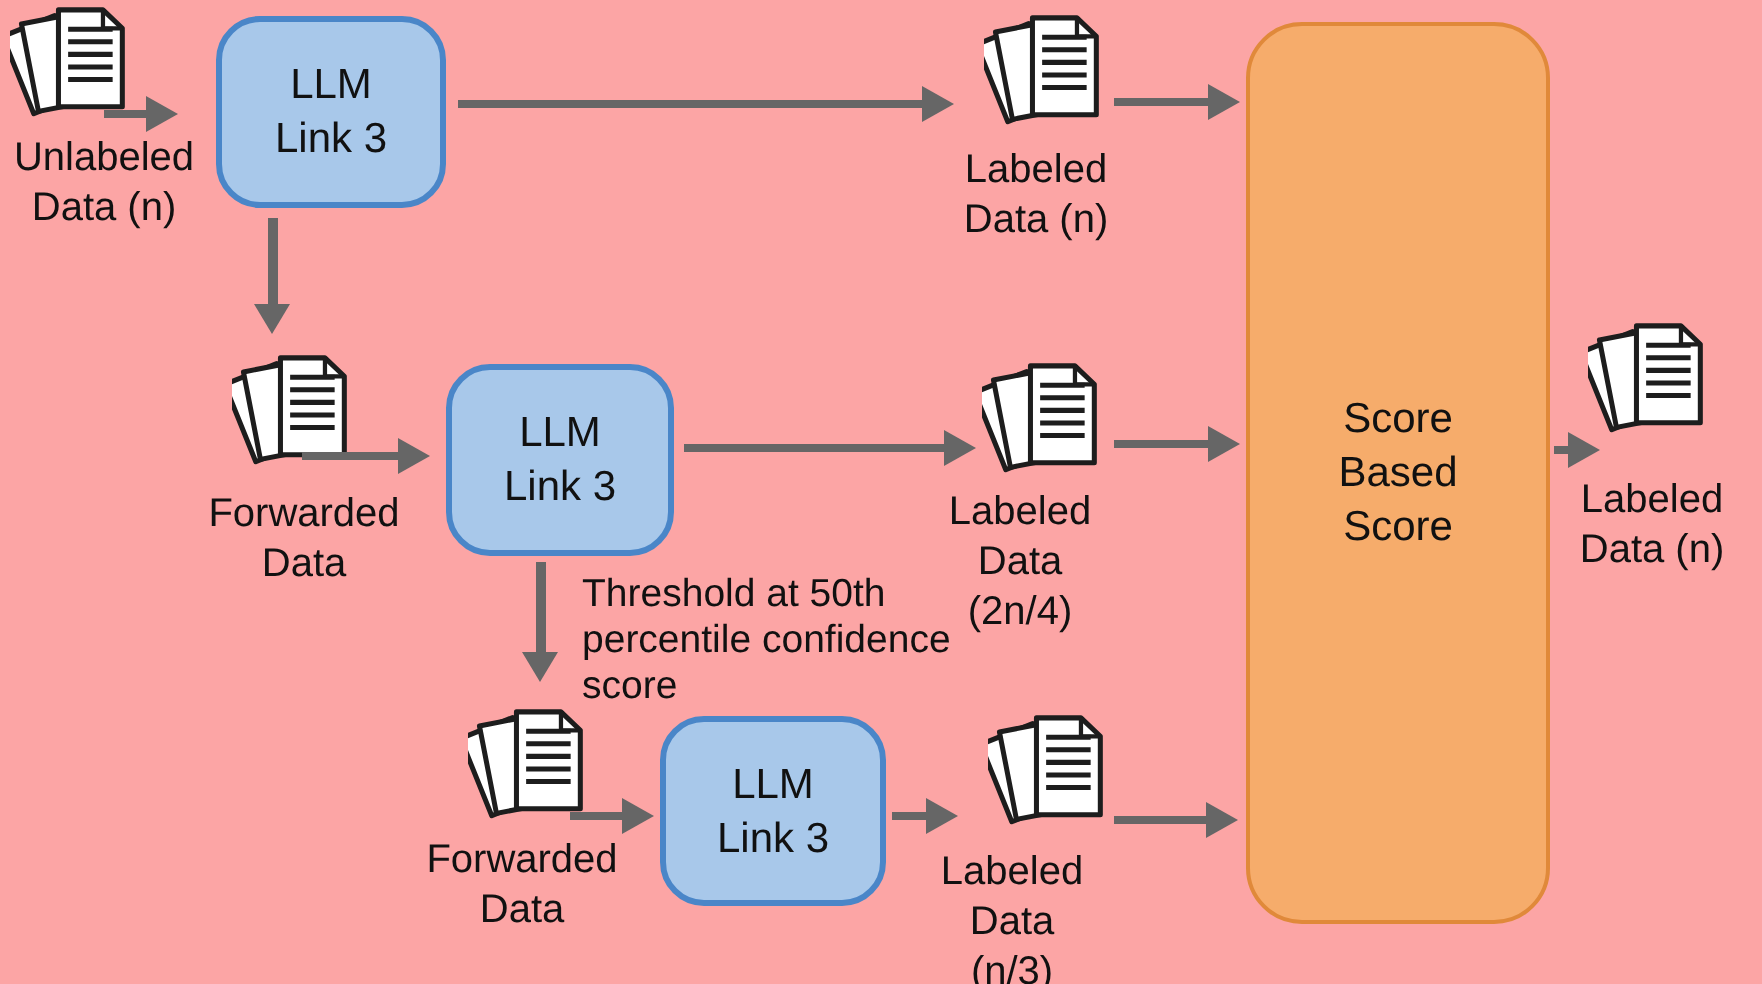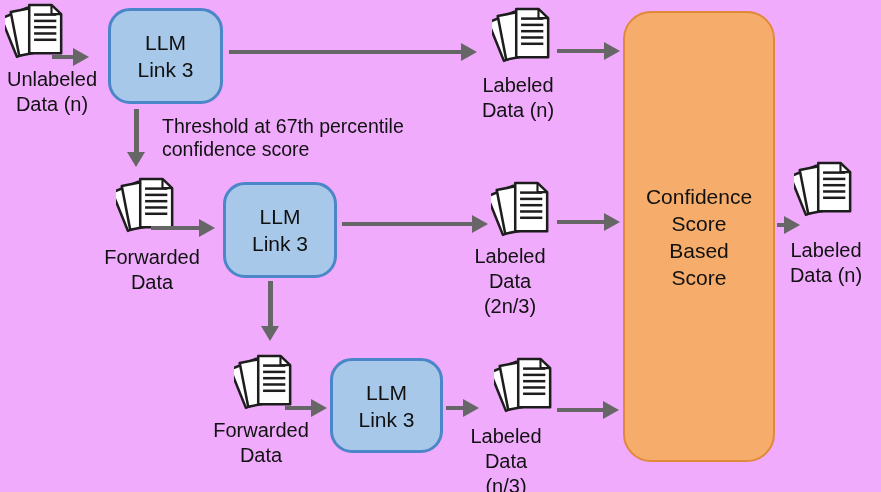--- a/index.html
+++ b/index.html
@@ -3,21 +3,21 @@
 <meta charset="utf-8">
 <style>
   :root{
     --llm-fill:#a8c8ea; --llm-border:#4a86c8;
     --ens-fill:#f6ac6b; --ens-border:#e0893a;
     --arrow:#666666; --text:#111111;
   }
   html,body{margin:0;padding:0;background:#ffffff;}
   .canvas{
     position:relative;width:881px;height:492px;overflow:hidden;
-    background:#f0abfc;font-family:"Liberation Sans",sans-serif;color:var(--text);
+    background:#fca5a5;font-family:"Liberation Sans",sans-serif;color:var(--text);
   }
   .node{
     position:absolute;display:flex;flex-direction:column;align-items:center;
     justify-content:center;text-align:center;box-sizing:border-box;
   }
   .llm{
     background:var(--llm-fill);border:3px solid var(--llm-border);
     border-radius:22px;font-size:21px;line-height:27px;
   }
   .ensemble{
@@ -178,60 +178,60 @@
   <div class="node llm" style="left:223px;top:182px;width:114px;height:96px">
     <span>LLM</span>
     <span>Link 3</span>
   </div>
   <div class="node llm" style="left:330px;top:358px;width:113px;height:95px">
     <span>LLM</span>
     <span>Link 3</span>
   </div>
 
   <div class="node ensemble" style="left:623px;top:11px;width:152px;height:451px">
-    <span>Confidence</span>
     <span>Score</span>
     <span>Based</span>
     <span>Score</span>
   </div>
 
   <div class="label" style="left:-2px;top:67px;width:108px">
     <span>Unlabeled</span>
     <span>Data (n)</span>
   </div>
   <div class="label" style="left:463px;top:73px;width:110px">
     <span>Labeled</span>
     <span>Data (n)</span>
   </div>
   <div class="label" style="left:97px;top:245px;width:110px">
     <span>Forwarded</span>
     <span>Data</span>
   </div>
   <div class="label" style="left:455px;top:244px;width:110px">
     <span>Labeled</span>
     <span>Data</span>
-    <span>(2n/3)</span>
+    <span>(2n/4)</span>
   </div>
   <div class="label" style="left:206px;top:418px;width:110px">
     <span>Forwarded</span>
     <span>Data</span>
   </div>
   <div class="label" style="left:451px;top:424px;width:110px">
     <span>Labeled</span>
     <span>Data</span>
     <span>(n/3)</span>
   </div>
   <div class="label" style="left:771px;top:238px;width:110px">
     <span>Labeled</span>
     <span>Data (n)</span>
   </div>
 
-  <div class="thresh" style="left:162px;top:115px">
-    <span>Threshold at 67th percentile</span>
-    <span>confidence score</span>
+  <div class="thresh" style="left:291px;top:286px">
+    <span>Threshold at 50th</span>
+    <span>percentile confidence</span>
+    <span>score</span>
   </div>
 
   <div class="harrow" style="left:52px;top:55px;width:21px"></div>
   <div class="harrow" style="left:229px;top:50px;width:232px"></div>
   <div class="harrow" style="left:557px;top:49px;width:47px"></div>
   <div class="harrow" style="left:151px;top:226px;width:48px"></div>
   <div class="harrow" style="left:342px;top:222px;width:130px"></div>
   <div class="harrow" style="left:557px;top:220px;width:47px"></div>
   <div class="harrow" style="left:285px;top:406px;width:26px"></div>
   <div class="harrow" style="left:446px;top:406px;width:17px"></div>

